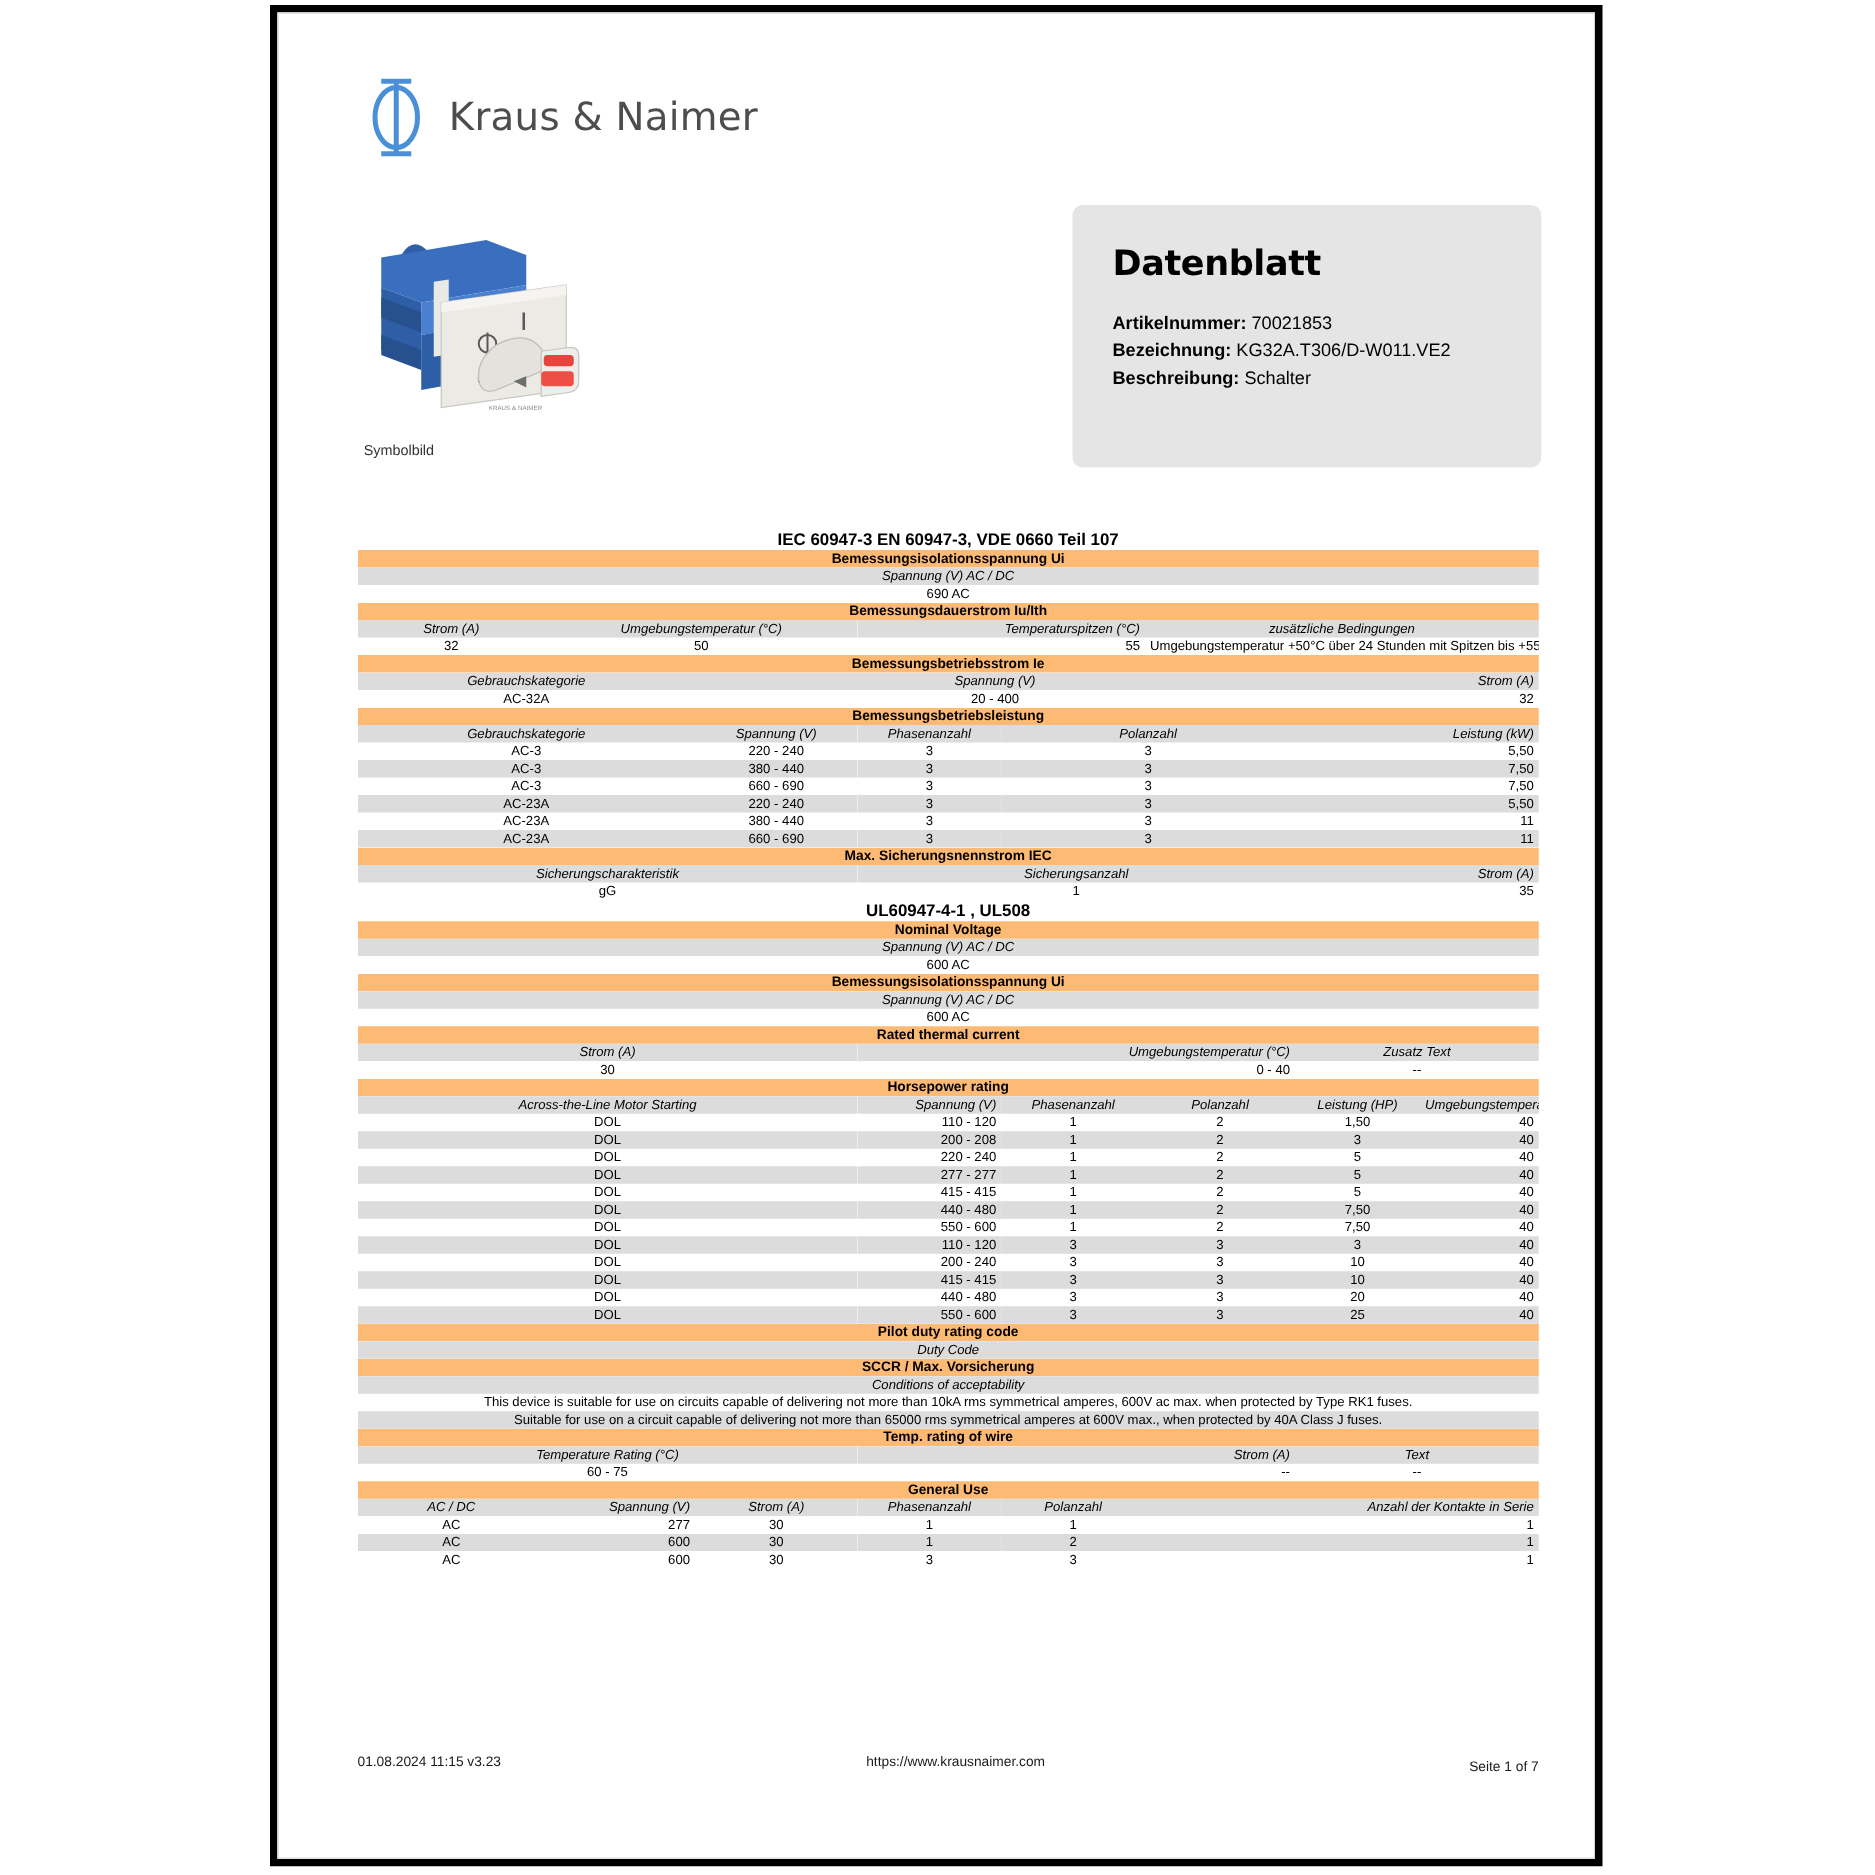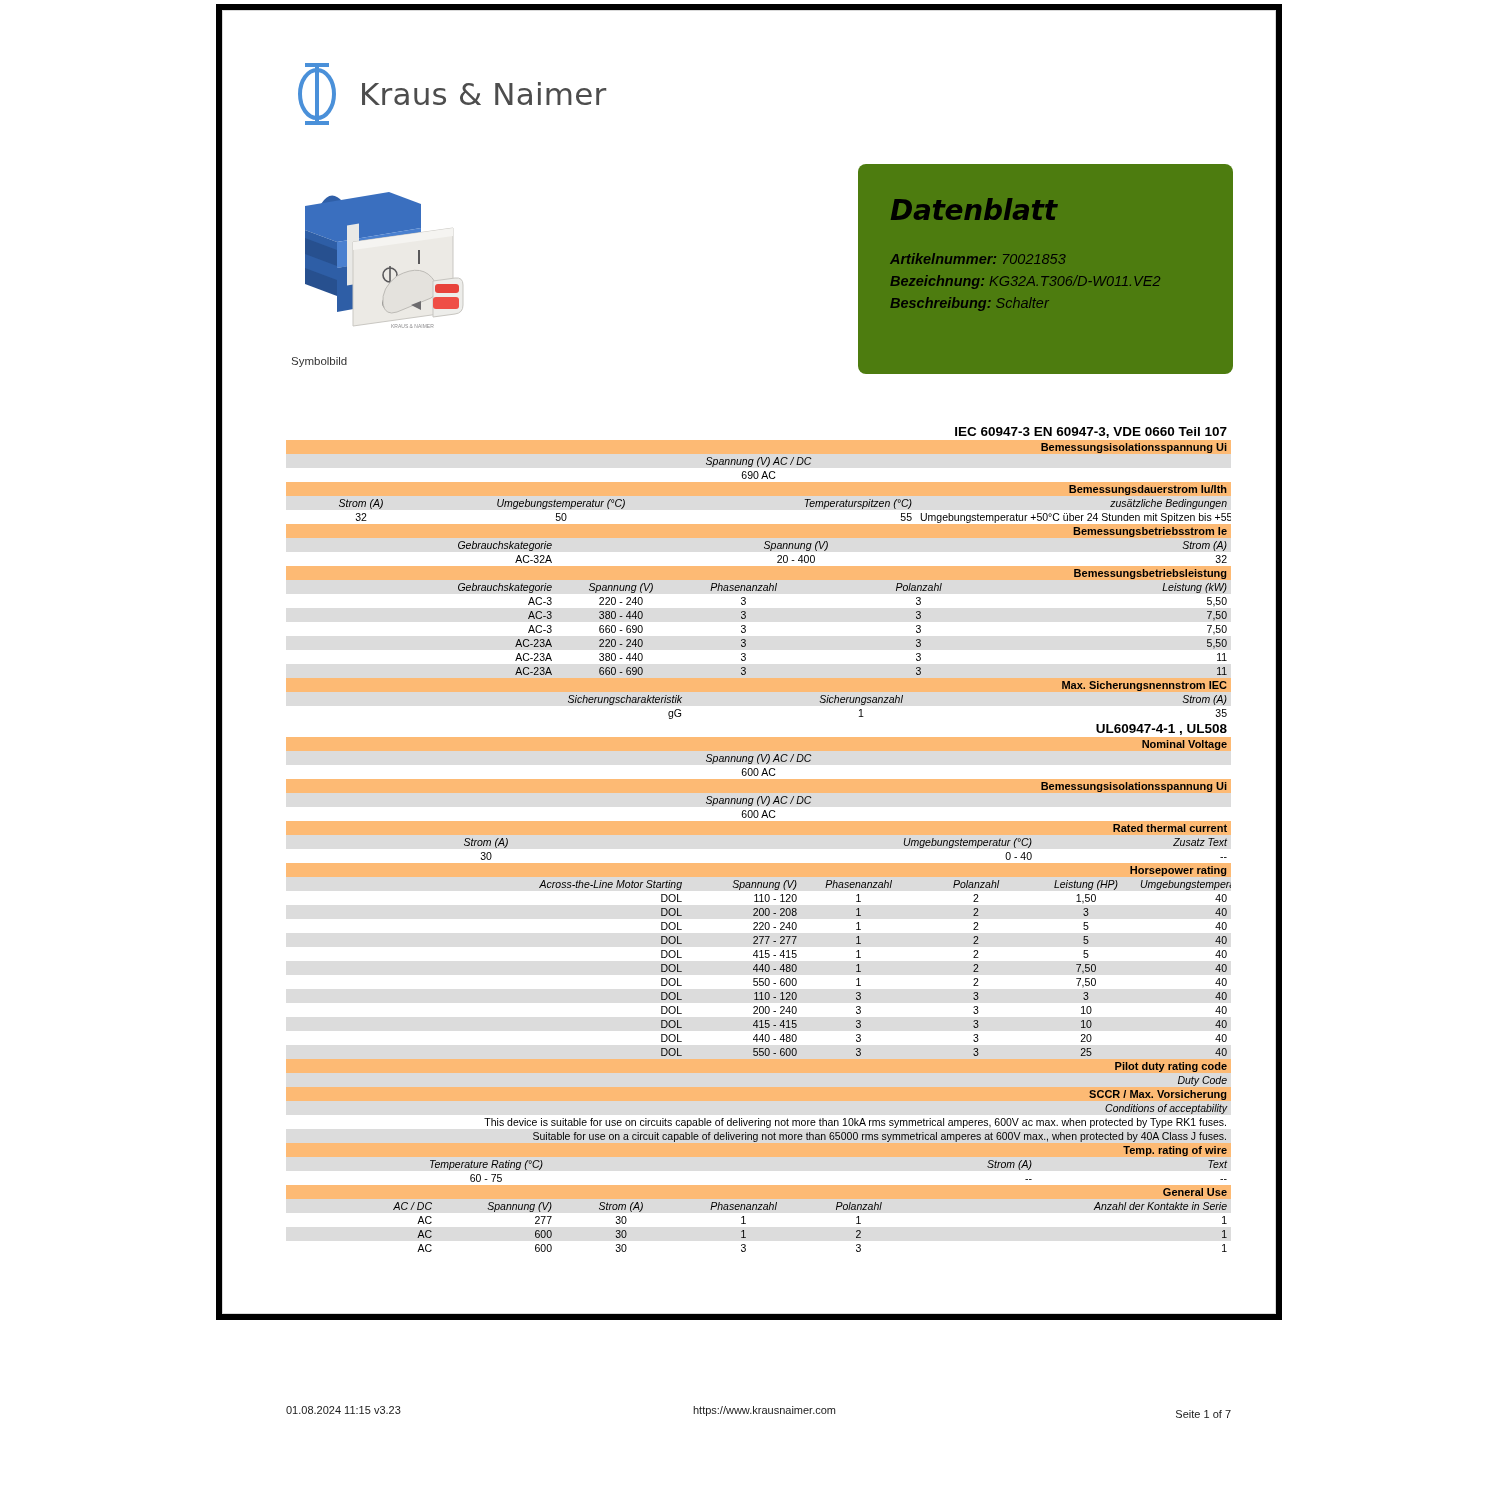--- a/index.html
+++ b/index.html
@@ -6,21 +6,21 @@
   body{
     width:1500px;height:1500px;
     background:#ffffff;
     font-family:"Liberation Sans", sans-serif;
     color:#000;
     overflow:hidden;
   }
   #page-frame{
     position:absolute;
     left:216px;top:4px;
-    width:1066px;height:1316px;
+    width:1066px;height:1489px;
     border:6px solid #000000;
     background:#ffffff;
     box-sizing:border-box;
   }
   #page{
     position:absolute;
     left:0;top:0;right:0;bottom:0;
     background:#ffffff;
     border:1px solid #d9d9d9;
     box-sizing:border-box;
@@ -41,24 +41,23 @@
     position:absolute;left:70px;top:165px;width:200px;height:165px;
   }
   .symbolbild{
     position:absolute;left:68px;top:344px;
     font-size:11.5px;color:#333;
   }
 
   .infobox{
     position:absolute;left:635px;top:153px;
     width:375px;height:210px;
-    background:#4d7c0f;border-radius:8px;
+    background:#e5e5e5;border-radius:8px;
     box-sizing:border-box;
     padding:30px 0 0 32px;
-    font-style:italic;
   }
   .infobox h1{
     margin:0 0 22px 0;font-size:28px;font-weight:bold;letter-spacing:-.3px;
     font-family:"DejaVu Sans", sans-serif;
   }
   .infobox .line{font-size:14.5px;line-height:20px;margin-bottom:2px;}
   .infobox .line b{font-weight:bold;}
 
   
   #spec{
@@ -89,21 +88,21 @@
   tr.colhdr td{
     font-style:italic;background:#dcdcdc;
     border-bottom:1px solid #b5b5b5;
     padding:2px 4px;
   }
   tr.row td{background:#ffffff;border-bottom:1px solid #e2e2e2;padding:2px 4px;}
   tr.row.alt td{background:#dcdcdc;}
   tr.last td{border-bottom:2px solid #000;}
   .r{text-align:right;}
   .c{text-align:center;}
-  .l{text-align:right;}
+  .l{text-align:center;}
 
   
   .footer{
     position:absolute;left:63px;top:1393px;width:945px;
     font-size:11px;color:#1a1a1a;
   }
   .footer .fl{position:absolute;left:0;top:0;}
   .footer .fc{position:absolute;left:12px;right:0;text-align:center;top:0;}
   .footer .fr{position:absolute;right:0;top:4px;}
 </style>

